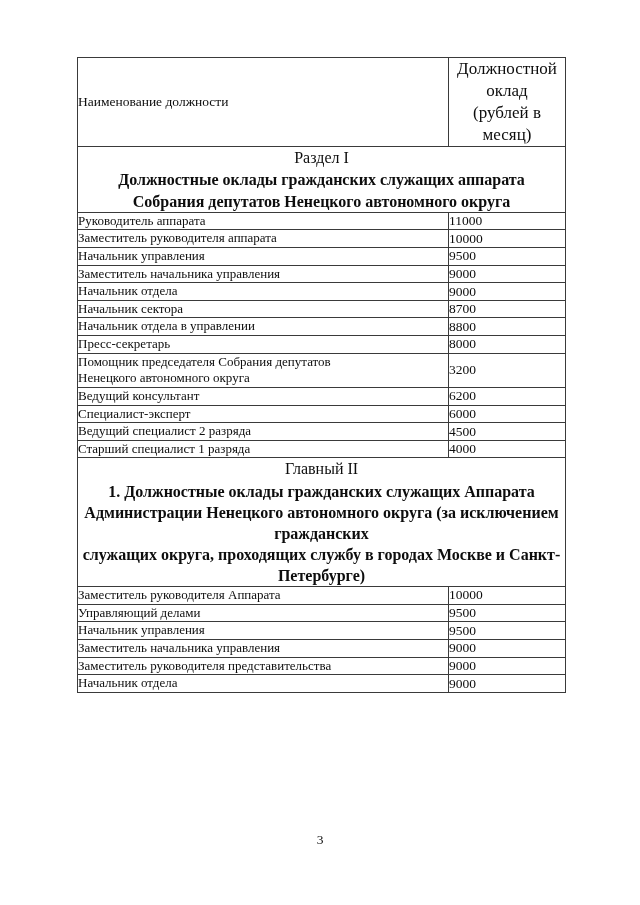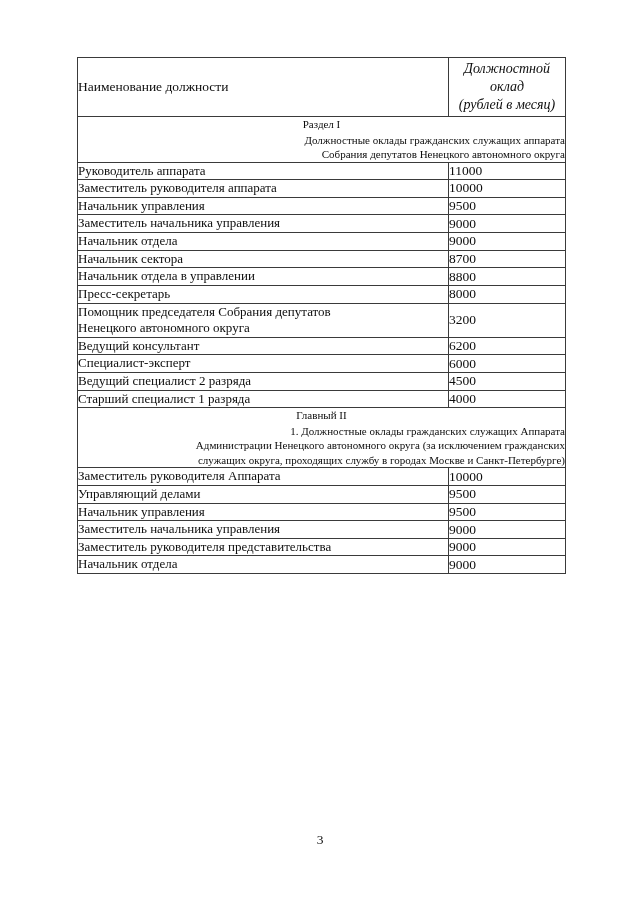--- a/index.html
+++ b/index.html
@@ -47,43 +47,41 @@
   
   .hdr-title {
     text-align: left;
     font-size: 13.5px;
     height: 58px;
     padding: 0 8px;
     line-height: 1.25;
   }
   .hdr-amount {
     text-align: center;
-    font-size: 14px;
+    font-size: 17px;
     line-height: 1.3;
     padding: 4px 4px;
-    font-style: italic;
   }
   .hdr-amount span { display: block; }
 
   
   .section-cell {
     text-align: center;
     padding: 6px 10px 8px 10px;
-    font-size: 11px;
+    font-size: 16px;
     line-height: 1.32;
   }
   .section-cell .sec-num {
     display: block;
     font-weight: normal;
     margin-bottom: 1px;
   }
   .section-cell .sec-line {
     display: block;
-    font-weight: normal;
-    text-align: right;
+    font-weight: bold;
   }
 
   
   .pos-cell {
     font-size: 13px;
     padding: 5px 4px 5px 8px;
     line-height: 1.28;
     text-align: left;
     height: 16px;
   }

